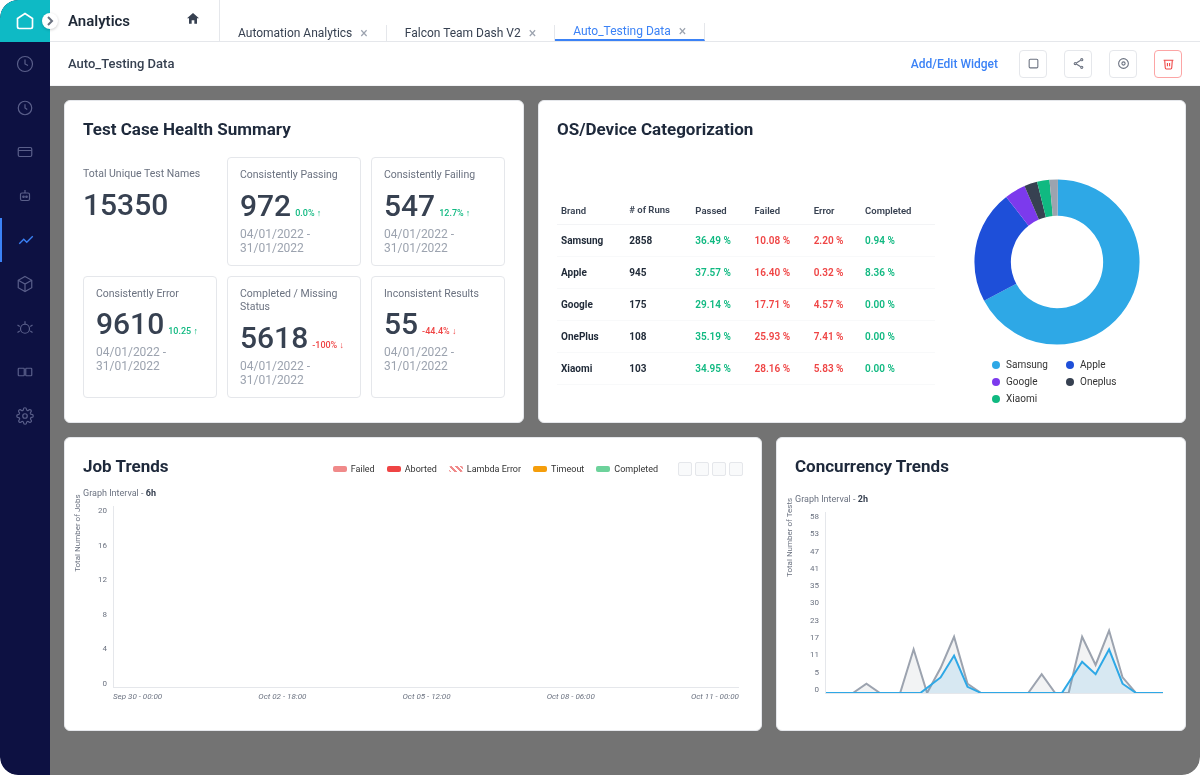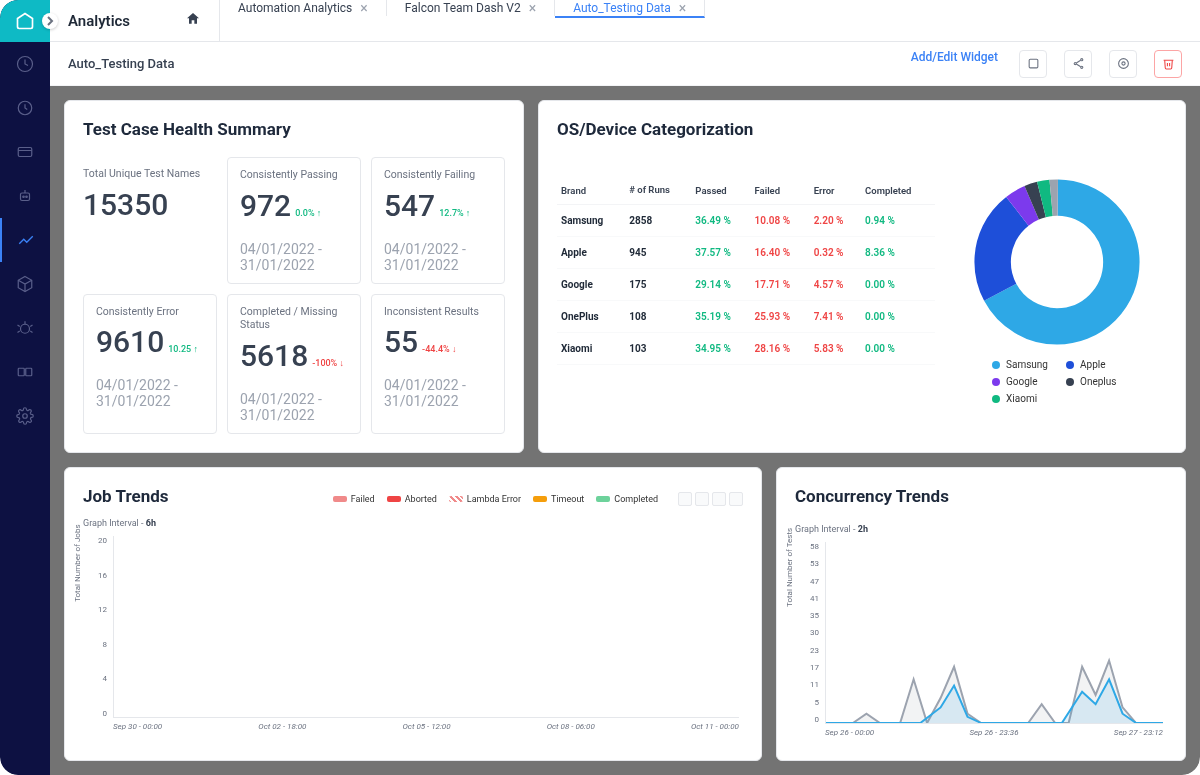--- a/index.html
+++ b/index.html
@@ -9,47 +9,47 @@
 .logo-box { width: 50px; height: 42px; background: #0ebac5; display: flex; align-items: center; justify-content: center; position: relative; }
 .logo-box svg { width: 20px; height: 20px; }
 .logo-chevron { position: absolute; right: -8px; top: 50%; transform: translateY(-50%); width: 16px; height: 16px; background: #fff; border-radius: 50%; display: flex; align-items: center; justify-content: center; box-shadow: 0 1px 3px rgba(0,0,0,.2); }
 .sidebar-item { width: 100%; height: 44px; display: flex; align-items: center; justify-content: center; color: #5a5f8a; cursor: pointer; }
 .sidebar-item.active { color: #3b82f6; border-left: 2px solid #3b82f6; }
 .sidebar-item svg { width: 18px; height: 18px; }
 .main { flex: 1; display: flex; flex-direction: column; min-width: 0; }
 .topbar { height: 42px; border-bottom: 1px solid #e5e7eb; display: flex; align-items: stretch; }
 .app-title { width: 170px; display: flex; align-items: center; justify-content: space-between; padding: 0 18px; font-size: 15px; font-weight: 600; color: #1f2937; border-right: 1px solid #e5e7eb; }
 .home-icon { color: #374151; }
-.tabs { display: flex; align-items: flex-start; }
+.tabs { display: flex; align-items: flex-end; }
 .tab { display: flex; align-items: center; gap: 8px; padding: 0 18px; border-right: 1px solid #e5e7eb; font-size: 12px; color: #374151; cursor: pointer; }
 .tab.active { color: #3b82f6; border-bottom: 2px solid #3b82f6; }
 .tab .close { color: #9ca3af; font-size: 14px; }
 .subbar { height: 44px; display: flex; align-items: center; justify-content: space-between; padding: 0 18px; border-bottom: 1px solid #f3f4f6; }
 .page-title { font-size: 13px; font-weight: 500; color: #374151; }
-.subbar-actions { display: flex; align-items: flex-start; gap: 17px; }
+.subbar-actions { display: flex; align-items: center; gap: 17px; }
 .link-btn { color: #3b82f6; font-size: 12px; font-weight: 500; cursor: pointer; margin-right: 4px; }
 .icon-btn { width: 28px; height: 28px; border: 1px solid #e5e7eb; border-radius: 4px; display: flex; align-items: center; justify-content: center; color: #6b7280; cursor: pointer; background: #fff; }
 .icon-btn.danger { border-color: #fca5a5; color: #ef4444; }
 .content { flex: 1; padding: 14px; background: #737373; overflow: auto; }
 .row1 { display: flex; gap: 14px; margin-bottom: 14px; }
 .card { background: #fff; border: 1px solid #e5e7eb; border-radius: 6px; padding: 18px; }
 .card-title { font-size: 17px; font-weight: 700; color: #1e293b; margin-bottom: 18px; }
 .health-card { width: 460px; }
 .health-grid { display: grid; grid-template-columns: repeat(3, 1fr); gap: 10px; }
 .metric-box { border: 1px solid #e5e7eb; border-radius: 4px; padding: 10px 12px; min-height: 92px; }
 .metric-box.noborder { border: none; padding-left: 0; }
 .metric-label { font-size: 10.5px; color: #6b7280; margin-bottom: 6px; line-height: 1.3; }
 .metric-value { font-size: 30px; font-weight: 500; color: #374151; display: flex; align-items: baseline; gap: 4px; }
 .metric-delta { font-size: 9px; font-weight: 500; }
 .delta-up { color: #10b981; }
 .delta-down { color: #ef4444; }
-.metric-date { font-size: 14px; color: #9ca3af; margin-top: 18px; }
+.metric-date { font-size: 12px; color: #9ca3af; margin-top: 4px; }
 .os-card { flex: 1; display: flex; gap: 20px; }
 .os-table { flex: 1; }
-.os-table table { width: 100%; border-collapse: collapse; font-size: 10px; }
+.os-table table { width: 100%; border-collapse: collapse; font-size: 10px; margin-top: 20px; }
 .os-table th { text-align: left; color: #374151; font-weight: 600; padding: 8px 4px; border-bottom: 1px solid #f3f4f6; font-size: 9.5px; }
 .os-table td { padding: 10px 4px; border-bottom: 1px solid #f8f9fa; }
 .os-table td.brand { font-weight: 700; color: #1f2937; }
 .os-table td.runs { font-weight: 700; color: #1f2937; }
 .os-table td.pass, .os-table td.complete { color: #10b981; font-weight: 600; }
 .os-table td.fail, .os-table td.error { color: #ef4444; font-weight: 600; }
 .donut-wrap { width: 220px; display: flex; flex-direction: column; align-items: center; justify-content: center; }
 .donut { width: 170px; height: 170px; position: relative; }
 .legend { display: grid; grid-template-columns: 1fr 1fr; gap: 6px 18px; margin-top: 12px; font-size: 10px; }
 .legend-item { display: flex; align-items: center; gap: 6px; }
@@ -489,23 +489,18 @@
                 <span>11</span>
                 <span>5</span>
                 <span>0</span>
               </div>
             <div class="plot" id="conc-plot">
               <svg width="100%" height="100%" viewBox="0 0 100 58" preserveAspectRatio="none" id="conc-svg">
                   <polyline points="0,58 8,58 12,55 16,58 22,58 26,44 30,58 34,50 38,40 42,55 46,58 60,58 64,52 68,58 72,58 76,40 80,49 84,38 88,53 92,58 100,58" fill="#9ca3af22" stroke="#9ca3af" stroke-width="0.6"></polyline>
                   <polyline points="0,58 28,58 34,53 38,46 42,56 46,58 70,58 76,48 80,52 84,44 88,55 92,58 100,58" fill="#2ea8e622" stroke="#2ea8e6" stroke-width="0.6"></polyline>
                 </svg>
             </div>
-            <div class="x-axis" id="conc-x">
-                <span>Sep 26 - 00:00</span>
-                <span>Sep 26 - 23:36</span>
-                <span>Sep 27 - 23:12</span>
-              </div>
           </div>
         </div>
       </div>
     </div>
   </div>
 </div>
 
 </body></html>

